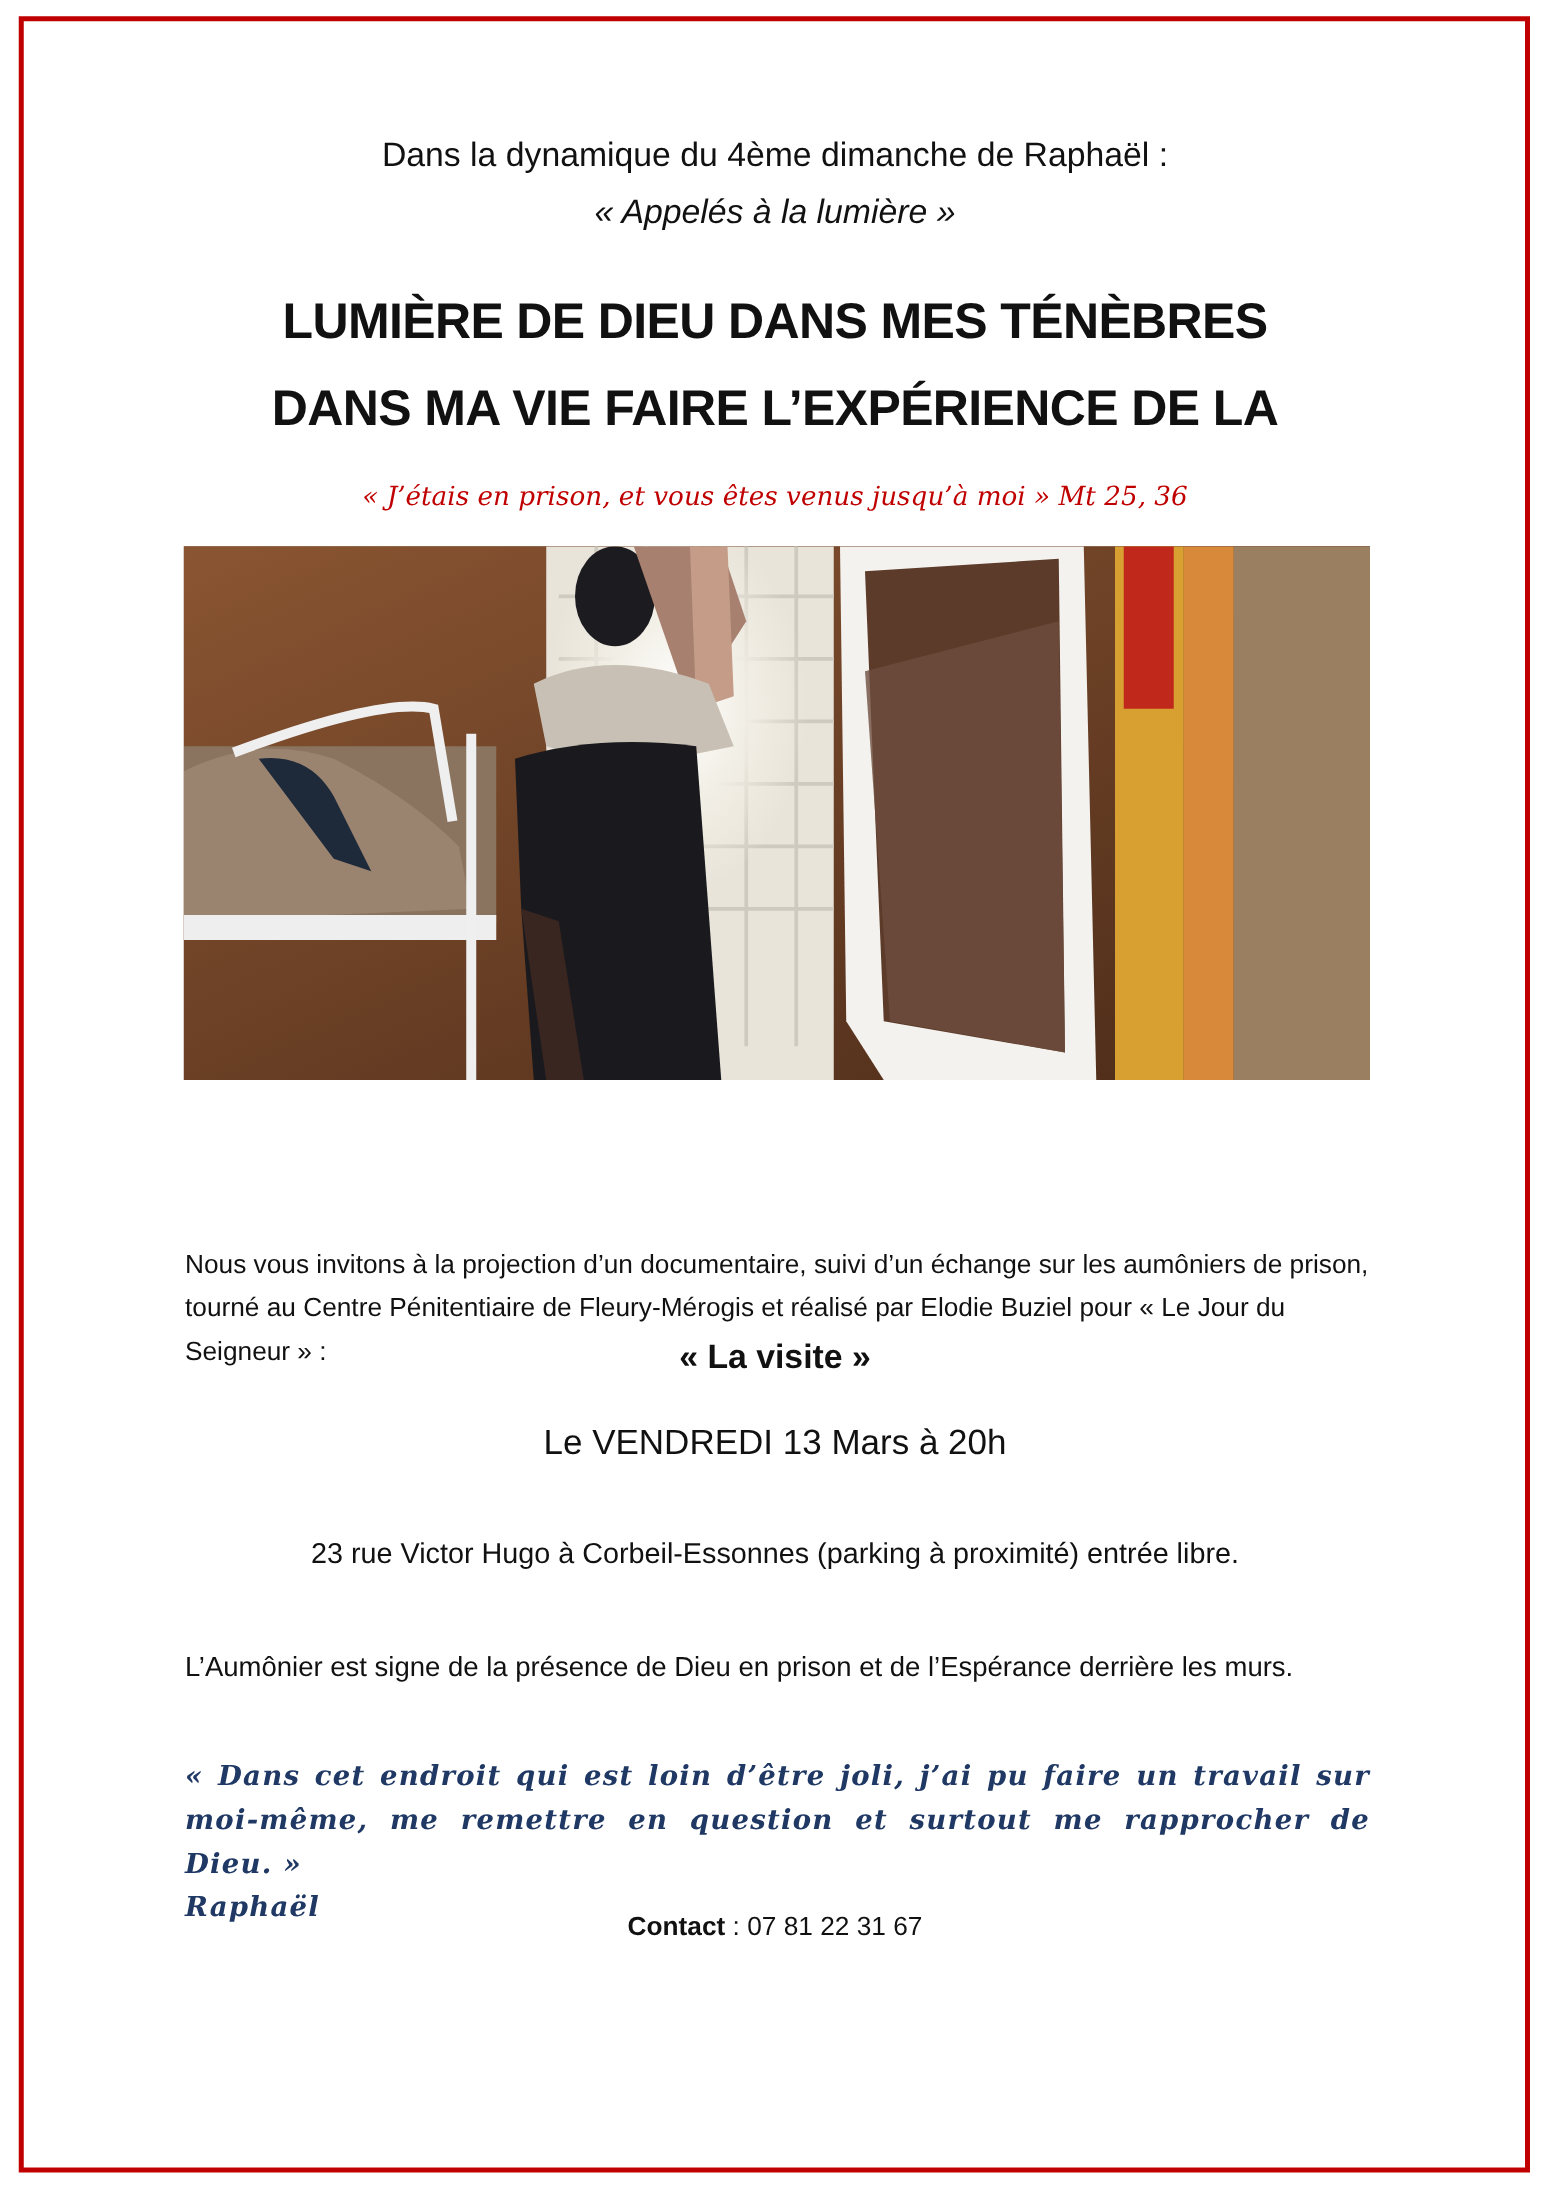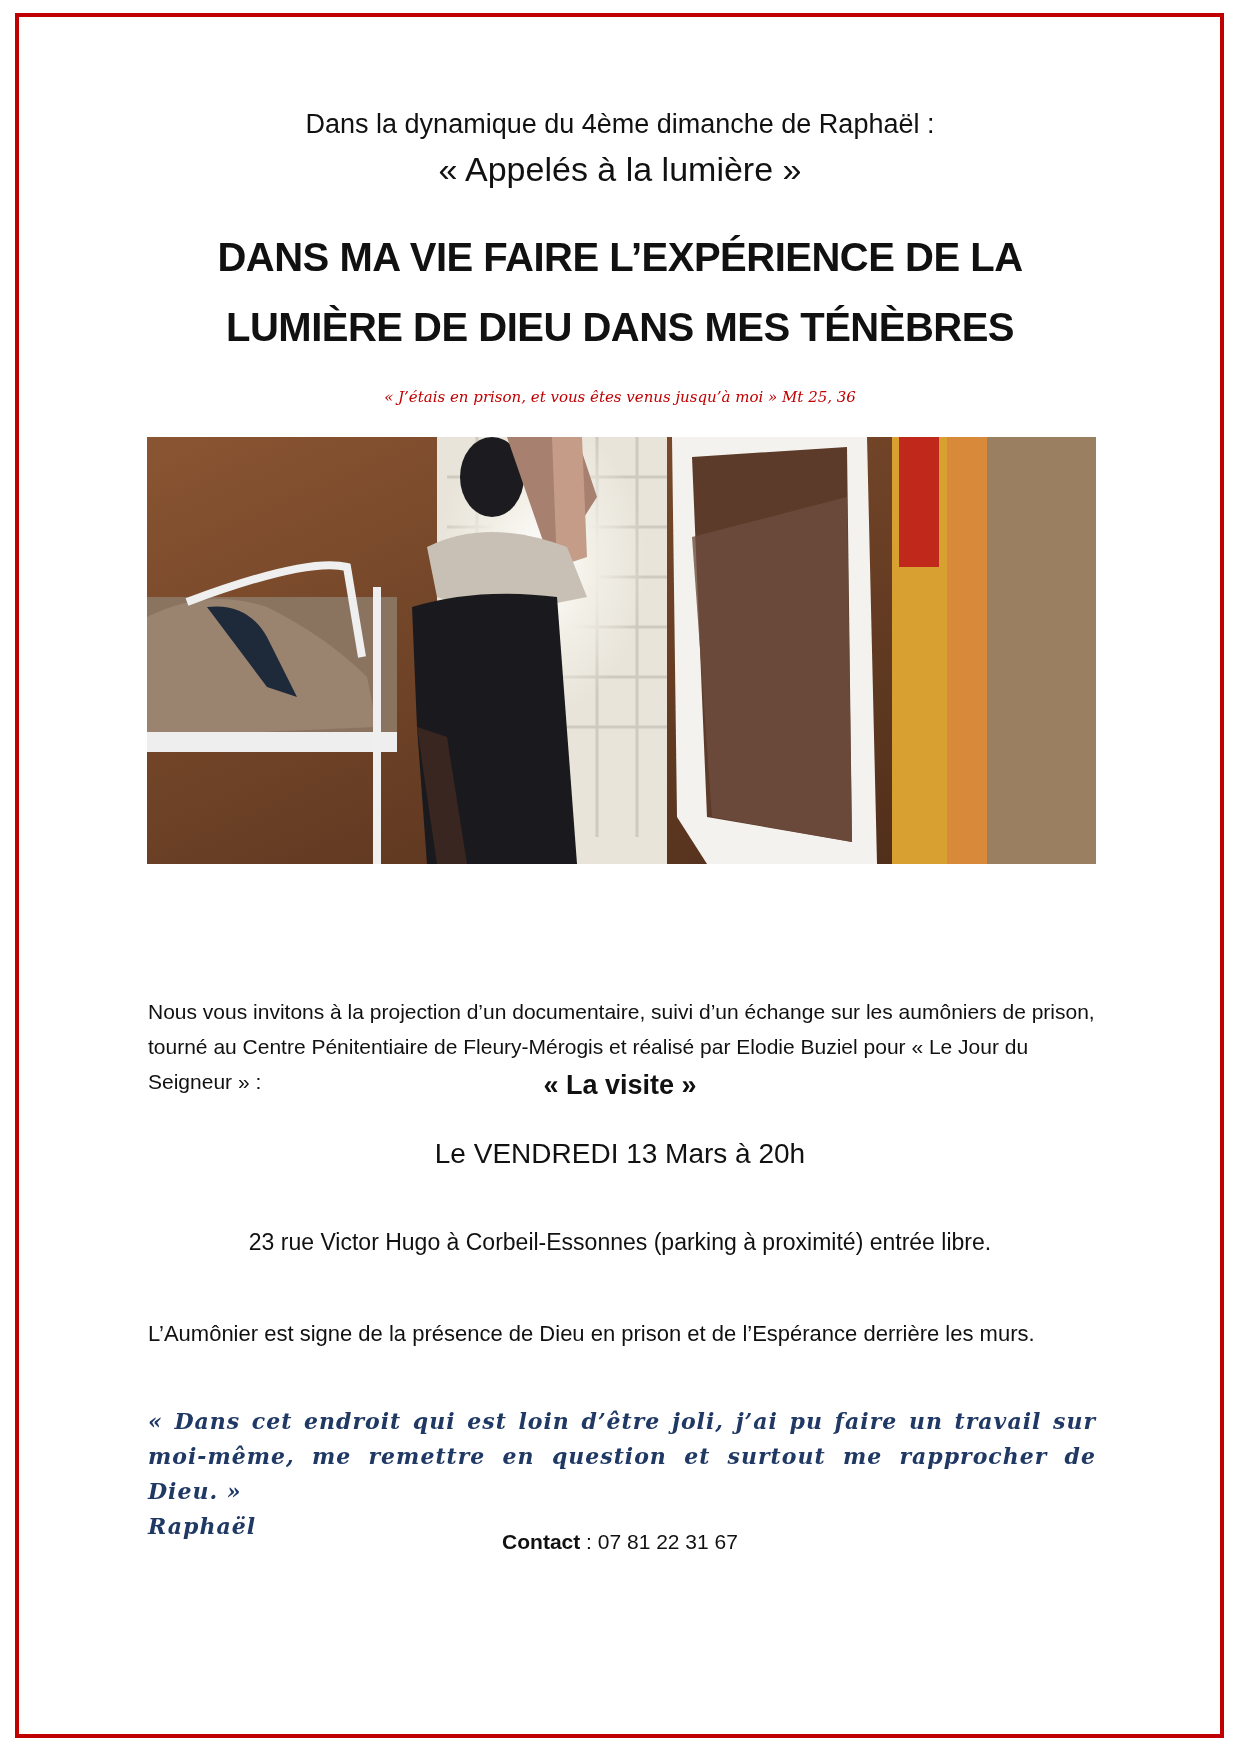--- a/index.html
+++ b/index.html
@@ -1,44 +1,44 @@
 <!DOCTYPE html>
 <html><head>
   <meta charset="utf-8">
   <style>
     html, body { margin: 0; padding: 0; background: #ffffff; }
     body { width: 1240px; height: 1754px; position: relative; overflow: hidden; font-family: "Liberation Sans", sans-serif; color: #111; }
     .frame { position: absolute; left: 15px; top: 13px; width: 1201px; height: 1717px; border: 4px solid #c00000; }
     .center { position: absolute; left: 0; width: 1240px; text-align: center; }
     .intro { top: 108px; font-size: 27px; line-height: 32px; color: #111; }
-    .theme { top: 153px; font-size: 34px; line-height: 32px; }
+    .theme { top: 153px; font-size: 27px; font-style: italic; line-height: 32px; }
     .title { top: 222px; font-size: 40px; font-weight: bold; line-height: 70px; letter-spacing: -0.5px; }
-    .verse { top: 382px; font-family: "DejaVu Serif", serif; font-style: italic; font-size: 15px; color: #c00000; line-height: 30px; }
+    .verse { top: 382px; font-family: "DejaVu Serif", serif; font-style: italic; font-size: 21px; color: #c00000; line-height: 30px; }
     .photo { position: absolute; left: 147px; top: 437px; width: 949px; height: 427px; overflow: hidden; background: #7a4a2c; }
     .para { position: absolute; left: 148px; width: 950px; font-size: 21px; line-height: 35px; color: #111; }
     .p1 { top: 994px; }
     .film { top: 1070px; font-size: 27px; font-weight: bold; }
     .date { top: 1138px; font-size: 28px; }
     .addr { top: 1203px; font-size: 23px; margin-top: 26px; }
     .p2 { top: 1317px; font-size: 22px; line-height: 34px; }
     .quote { position: absolute; left: 148px; width: 948px; top: 1404px; font-family: "DejaVu Serif", serif; font-style: italic; font-weight: bold; font-size: 22px; line-height: 35px; color: #1f3864; text-align: justify; letter-spacing: 1px; }
     .contact { top: 1530px; font-size: 21px; }
     .contact b { font-weight: bold; }
   </style>
 </head>
 <body>
 
 <div class="frame"></div>
 
 <div class="center intro">Dans la dynamique du  4ème dimanche de Raphaël :</div>
 <div class="center theme">« Appelés à la lumière »</div>
 
 <div class="center title">
+  <div>LUMIÈRE DE DIEU DANS MES TÉNÈBRES</div>
   <div>DANS MA VIE FAIRE L’EXPÉRIENCE DE LA</div>
-  <div>LUMIÈRE DE DIEU DANS MES TÉNÈBRES</div>
 </div>
 
 <div class="center verse">« J’étais en prison, et vous êtes venus jusqu’à moi » Mt 25, 36</div>
 
 <div class="photo">
   <svg width="949" height="427" viewBox="0 0 949 427" xmlns="http://www.w3.org/2000/svg">
     <defs>
       <radialGradient id="light" cx="0.48" cy="0.3" r="0.35">
         <stop offset="0" stop-color="#ffffff"></stop>
         <stop offset="0.5" stop-color="#f2efe6"></stop>

